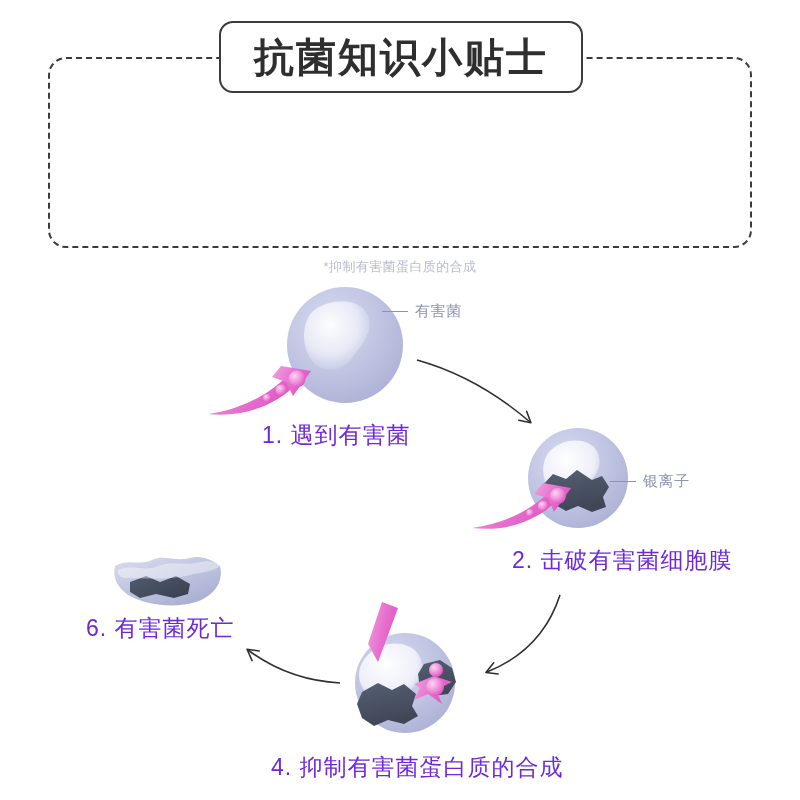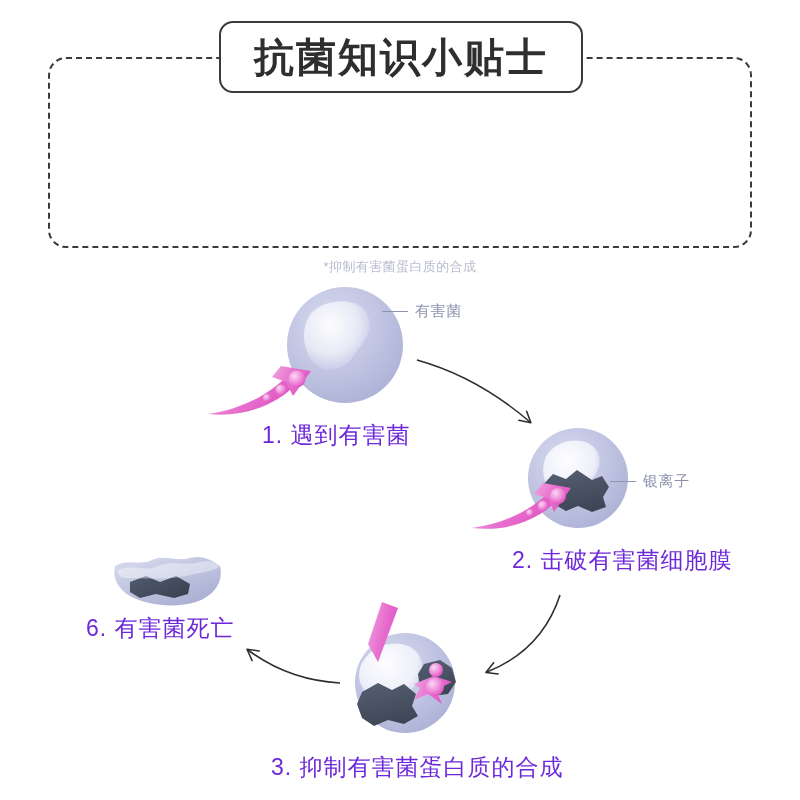--- a/index.html
+++ b/index.html
@@ -257,16 +257,16 @@
 
   <div class="leader lead1">
     <span class="dash"></span><span>有害菌</span>
   </div>
   <div class="leader lead2">
     <span class="dash"></span><span>银离子</span>
   </div>
 
   <div class="caption cap1">1. 遇到有害菌</div>
   <div class="caption cap2">2. 击破有害菌细胞膜</div>
-  <div class="caption cap3">3. 抑制有害菌蛋白质的合成</div>
+  <div class="caption cap3">4. 抑制有害菌蛋白质的合成</div>
   <div class="caption cap4">6. 有害菌死亡</div>
 
 </div>
 
 </body></html>

